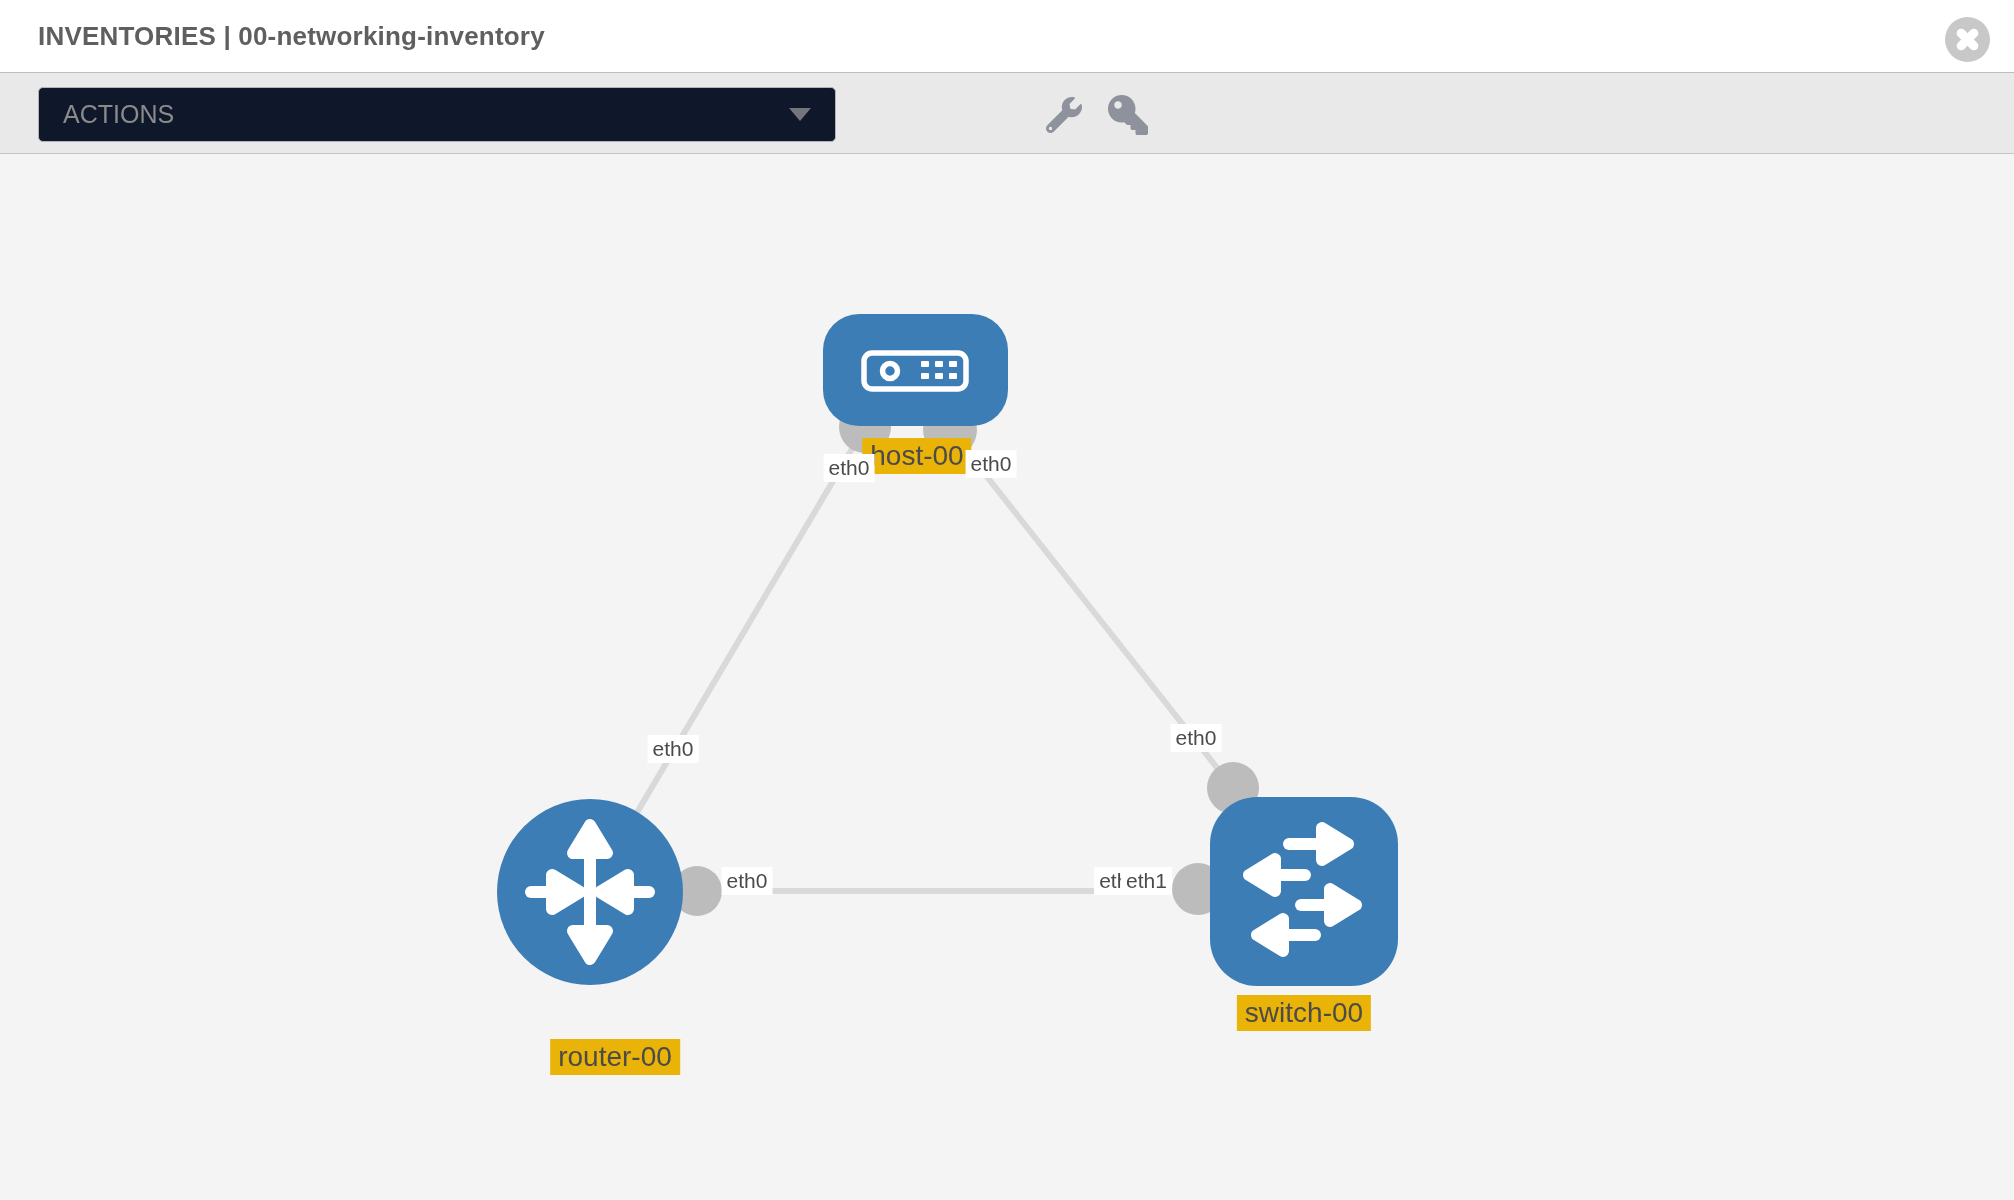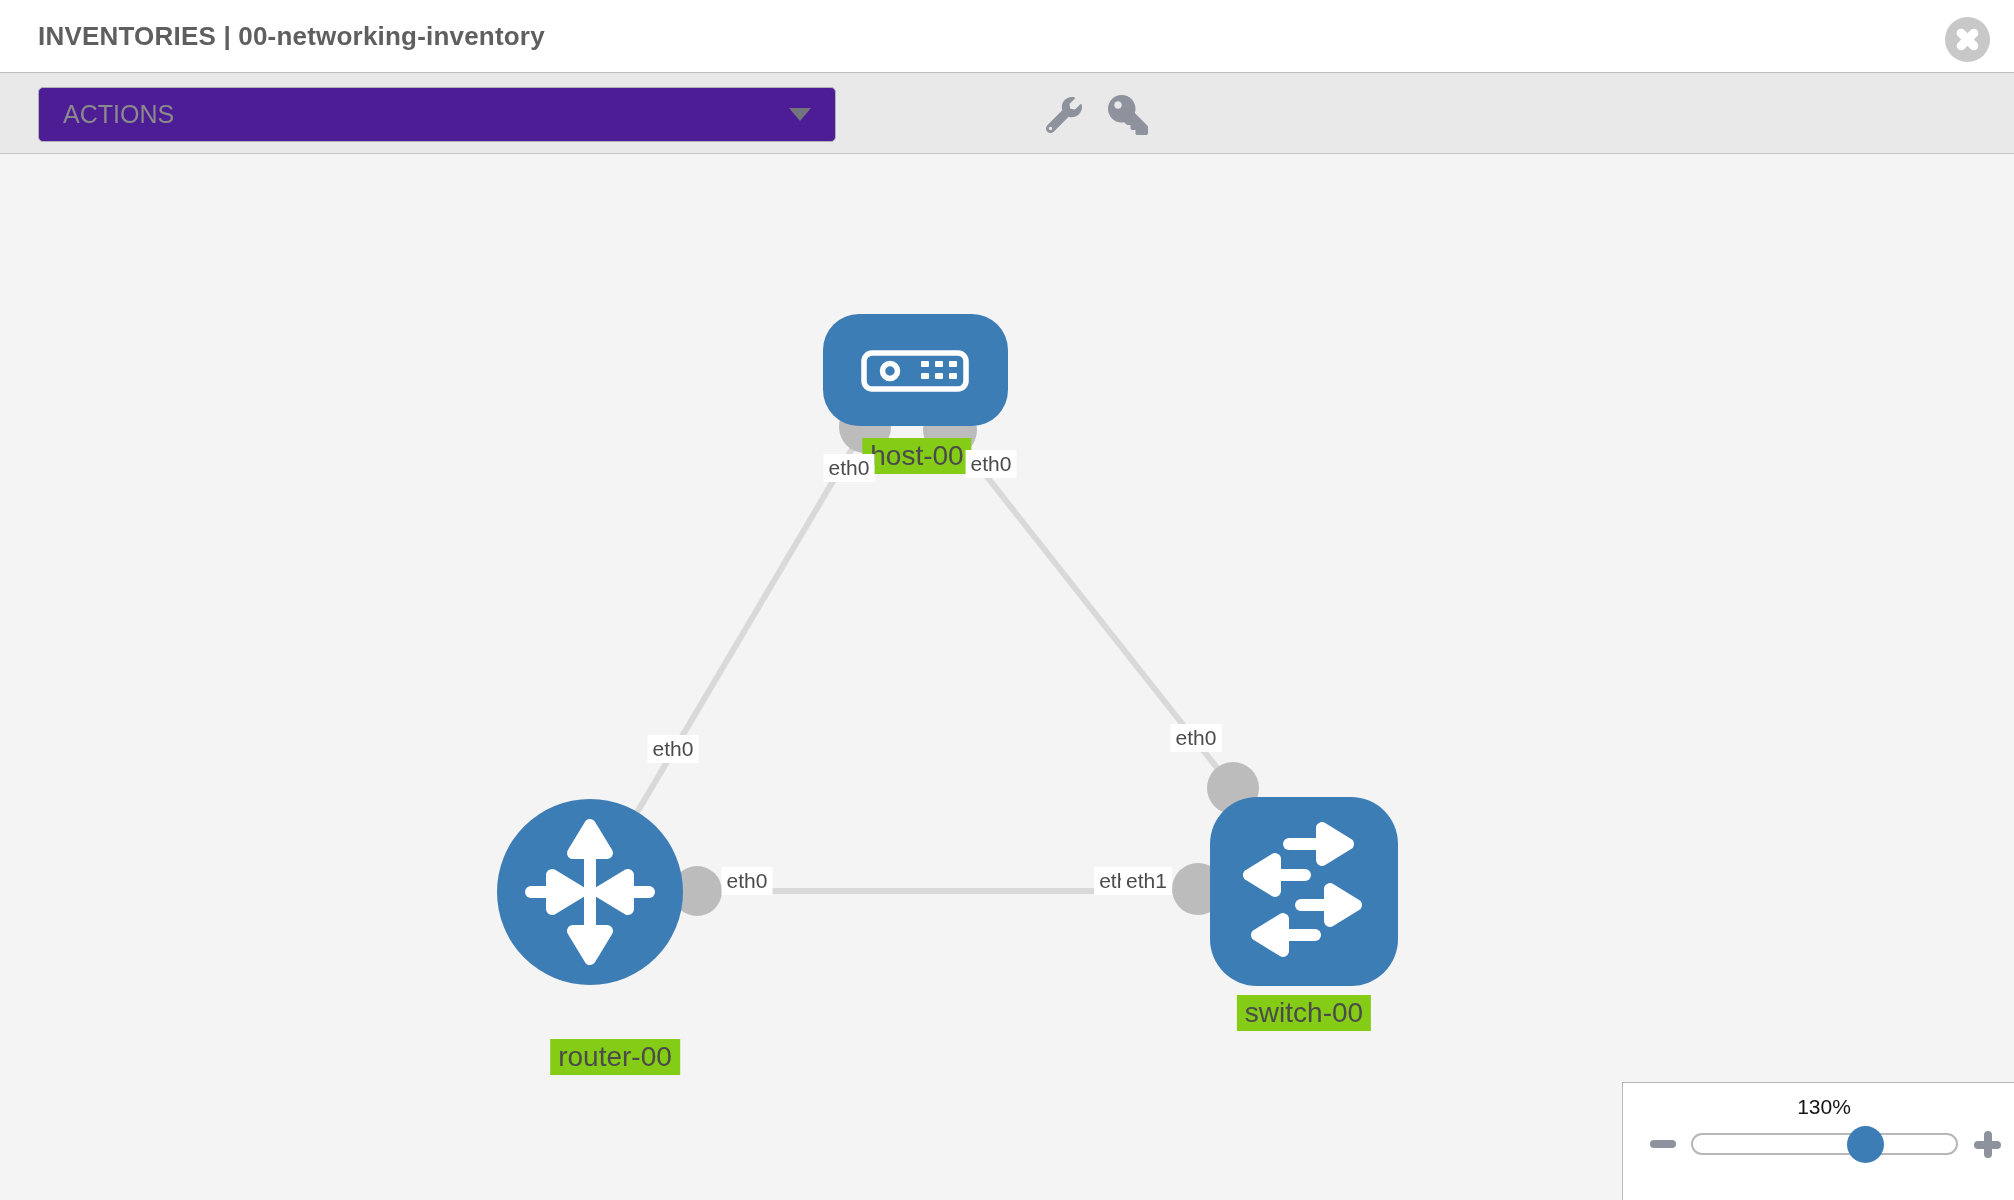--- a/index.html
+++ b/index.html
@@ -25,21 +25,21 @@
   }
   .close-btn::before { transform:rotate(45deg); }
   .close-btn::after  { transform:rotate(-45deg); }
 
   
   .toolbar {
     position:absolute; top:72px; left:0; width:2014px; height:82px;
     background:#e9e9e9; border-top:1px solid #bdbdbd; border-bottom:1px solid #c6c6c6;
   }
   .select-box {
-    position:absolute; top:14px; height:55px; background:#4c1d95;
+    position:absolute; top:14px; height:55px; background:#0f172a;
     border:1px solid #b3b3b3; border-radius:5px;
     display:flex; align-items:center; justify-content:space-between;
     padding:0 24px; font-size:25px; color:#8b8b8b; cursor:pointer;
   }
   .actions-box { left:38px;  width:798px; }
   .search-box  { left:1181px; width:794px; }
   .caret-down {
     width:0; height:0; border-left:11px solid transparent;
     border-right:11px solid transparent; border-top:13px solid #72757b;
   }
@@ -49,21 +49,21 @@
 
   
   .canvas {
     position:absolute; top:154px; left:0; width:2014px; height:1046px;
     background:#f4f4f4;
   }
   .topo-svg { position:absolute; top:0; left:0; }
 
   .node-label {
     position:absolute; transform:translateX(-50%);
-    background:#84cc16; color:#4b4b4b; font-size:28px;
+    background:#eab308; color:#4b4b4b; font-size:28px;
     padding:2px 8px; white-space:nowrap;
   }
   .if-label {
     position:absolute; transform:translateX(-50%);
     background:#fff; color:#4b4b4b; font-size:21px;
     padding:2px 5px; white-space:nowrap;
   }
   .if-overlap { position:absolute; transform:translateX(-50%); white-space:nowrap; }
   .if-overlap span {
     background:#fff; color:#4b4b4b; font-size:21px; padding:2px 5px; display:inline-block;
@@ -193,21 +193,13 @@
 
   <div class="if-label" style="left:849px;  top:300px;">eth0</div>
   <div class="if-label" style="left:991px;  top:296px;">eth0</div>
   <div class="if-label" style="left:673px;  top:581px;">eth0</div>
   <div class="if-label" style="left:747px;  top:713px;">eth0</div>
   <div class="if-label" style="left:1196px; top:570px;">eth0</div>
   <div class="if-overlap" style="left:1133px; top:713px;">
     <span>eth0</span><span class="front">eth1</span>
   </div>
 
-  <div class="zoom-panel">
-    <div class="zoom-level">130%</div>
-    <div class="zoom-minus"></div>
-    <div class="zoom-track">
-      <div class="zoom-knob"></div>
-    </div>
-    <div class="zoom-plus"></div>
-  </div>
 </div>
 
 </body></html>

